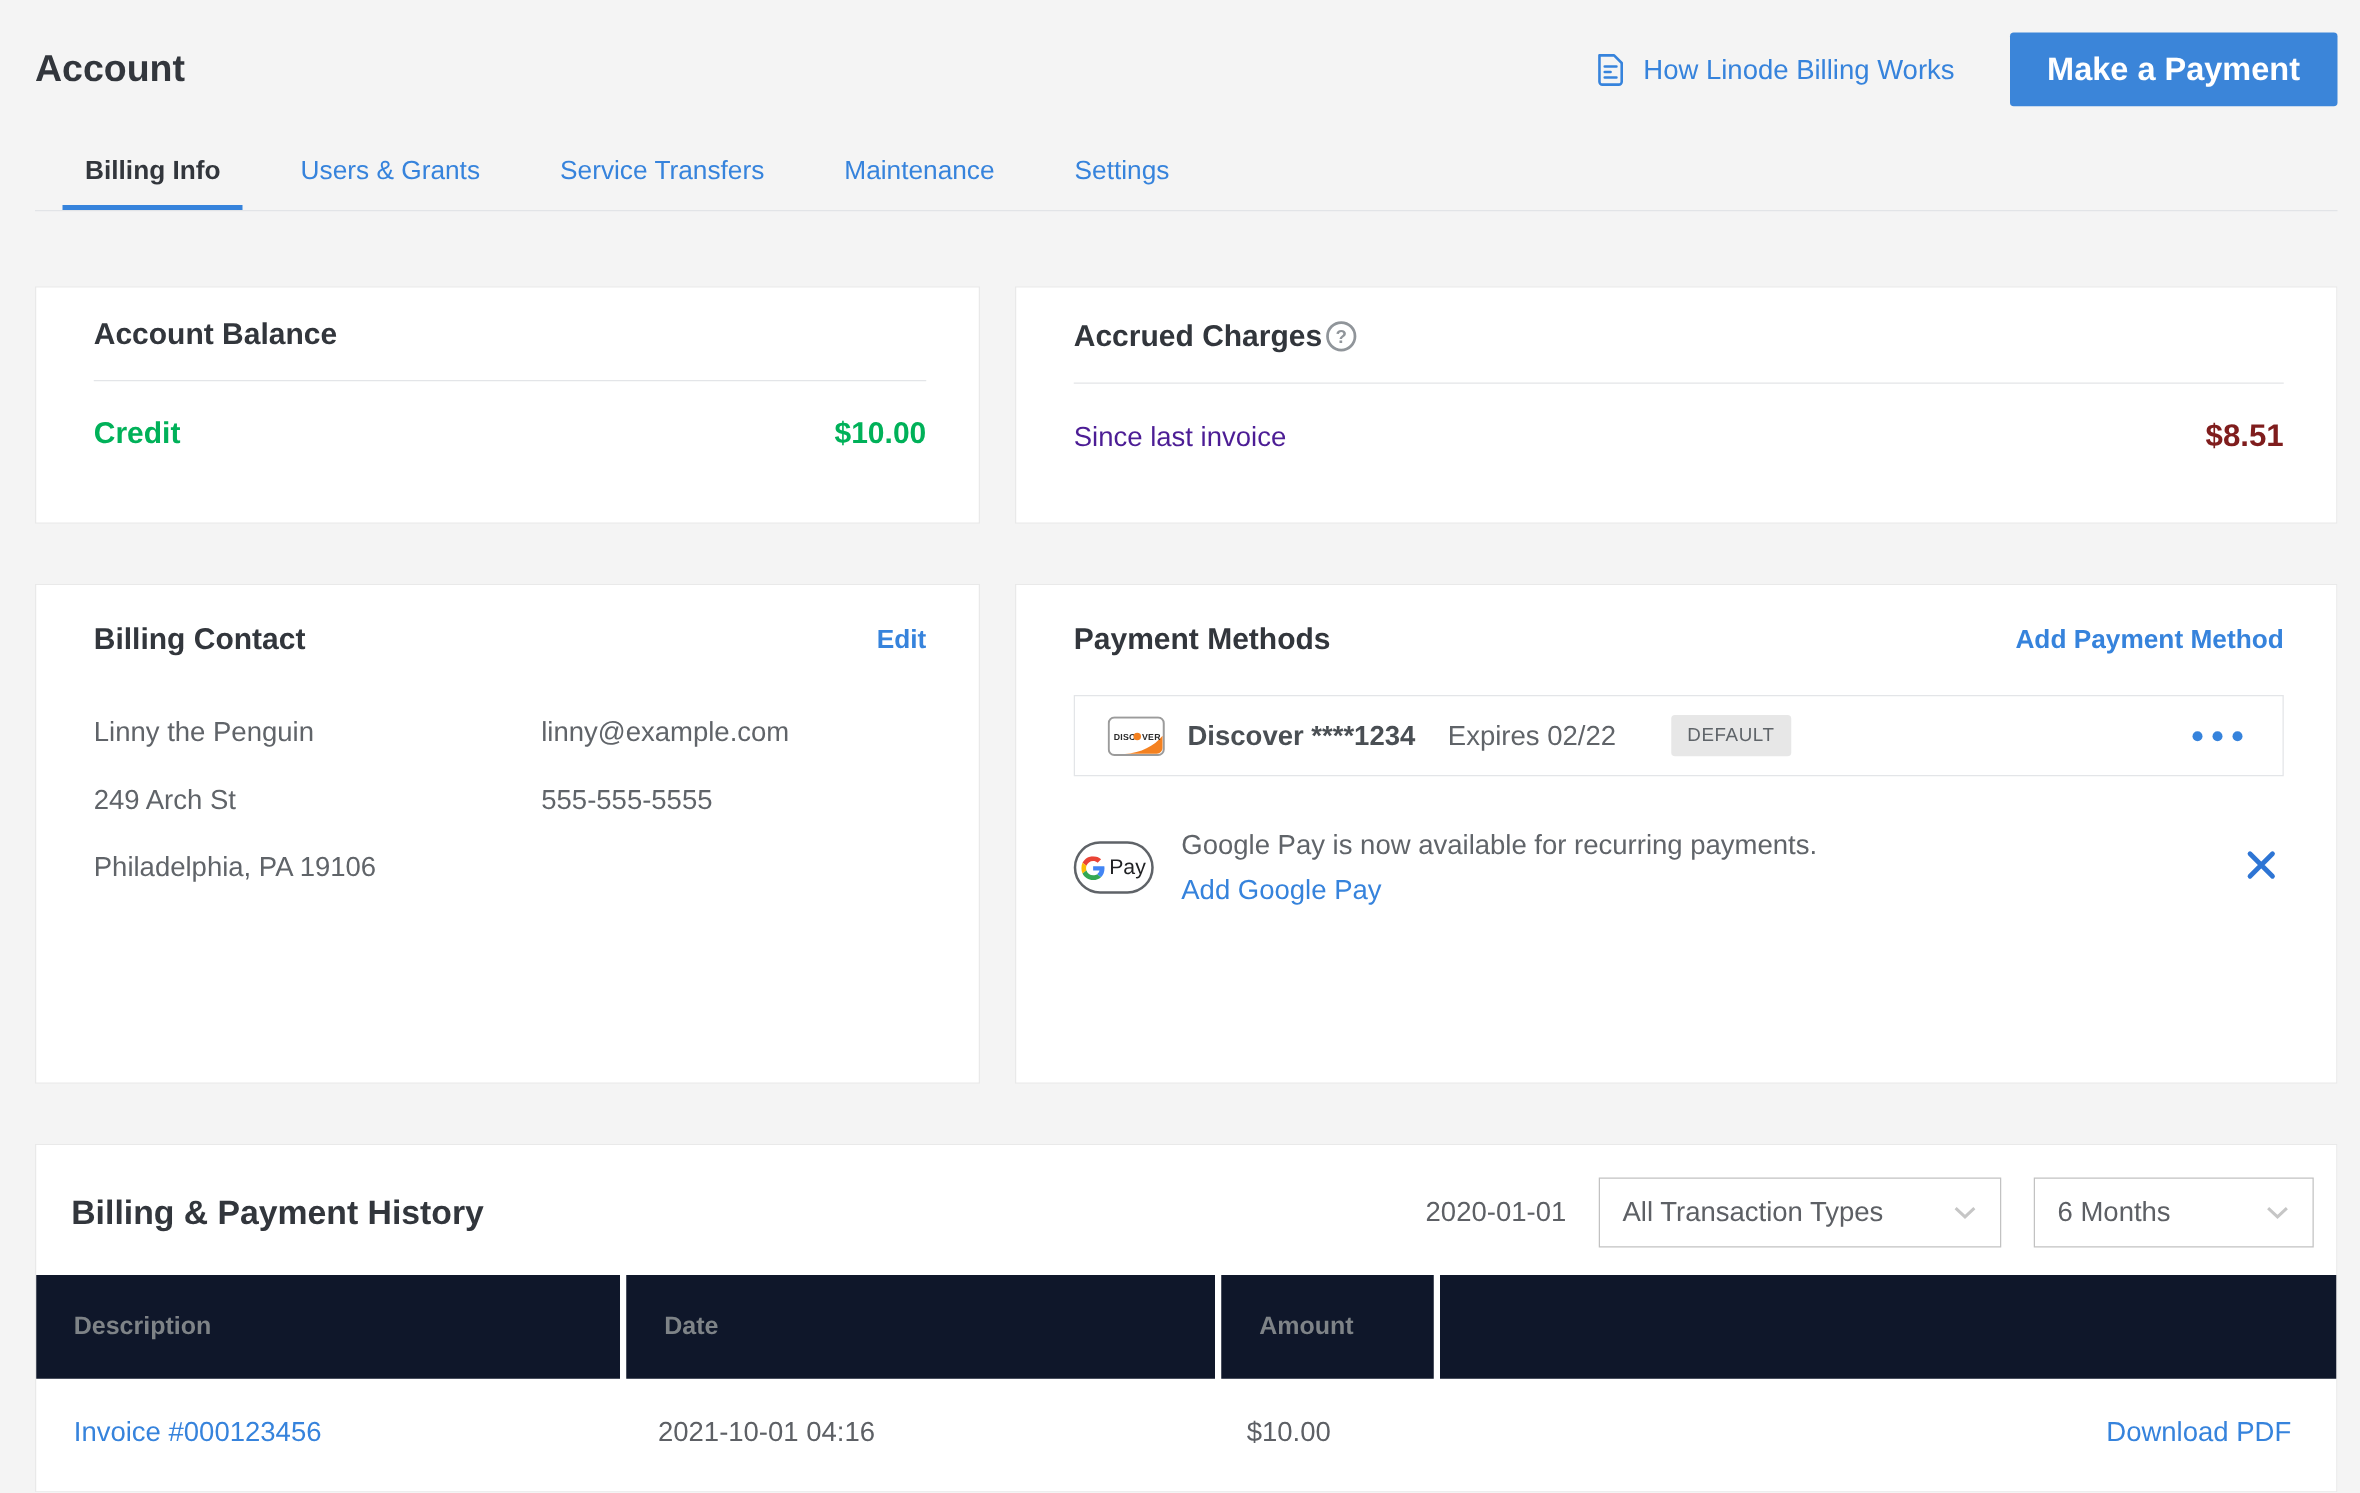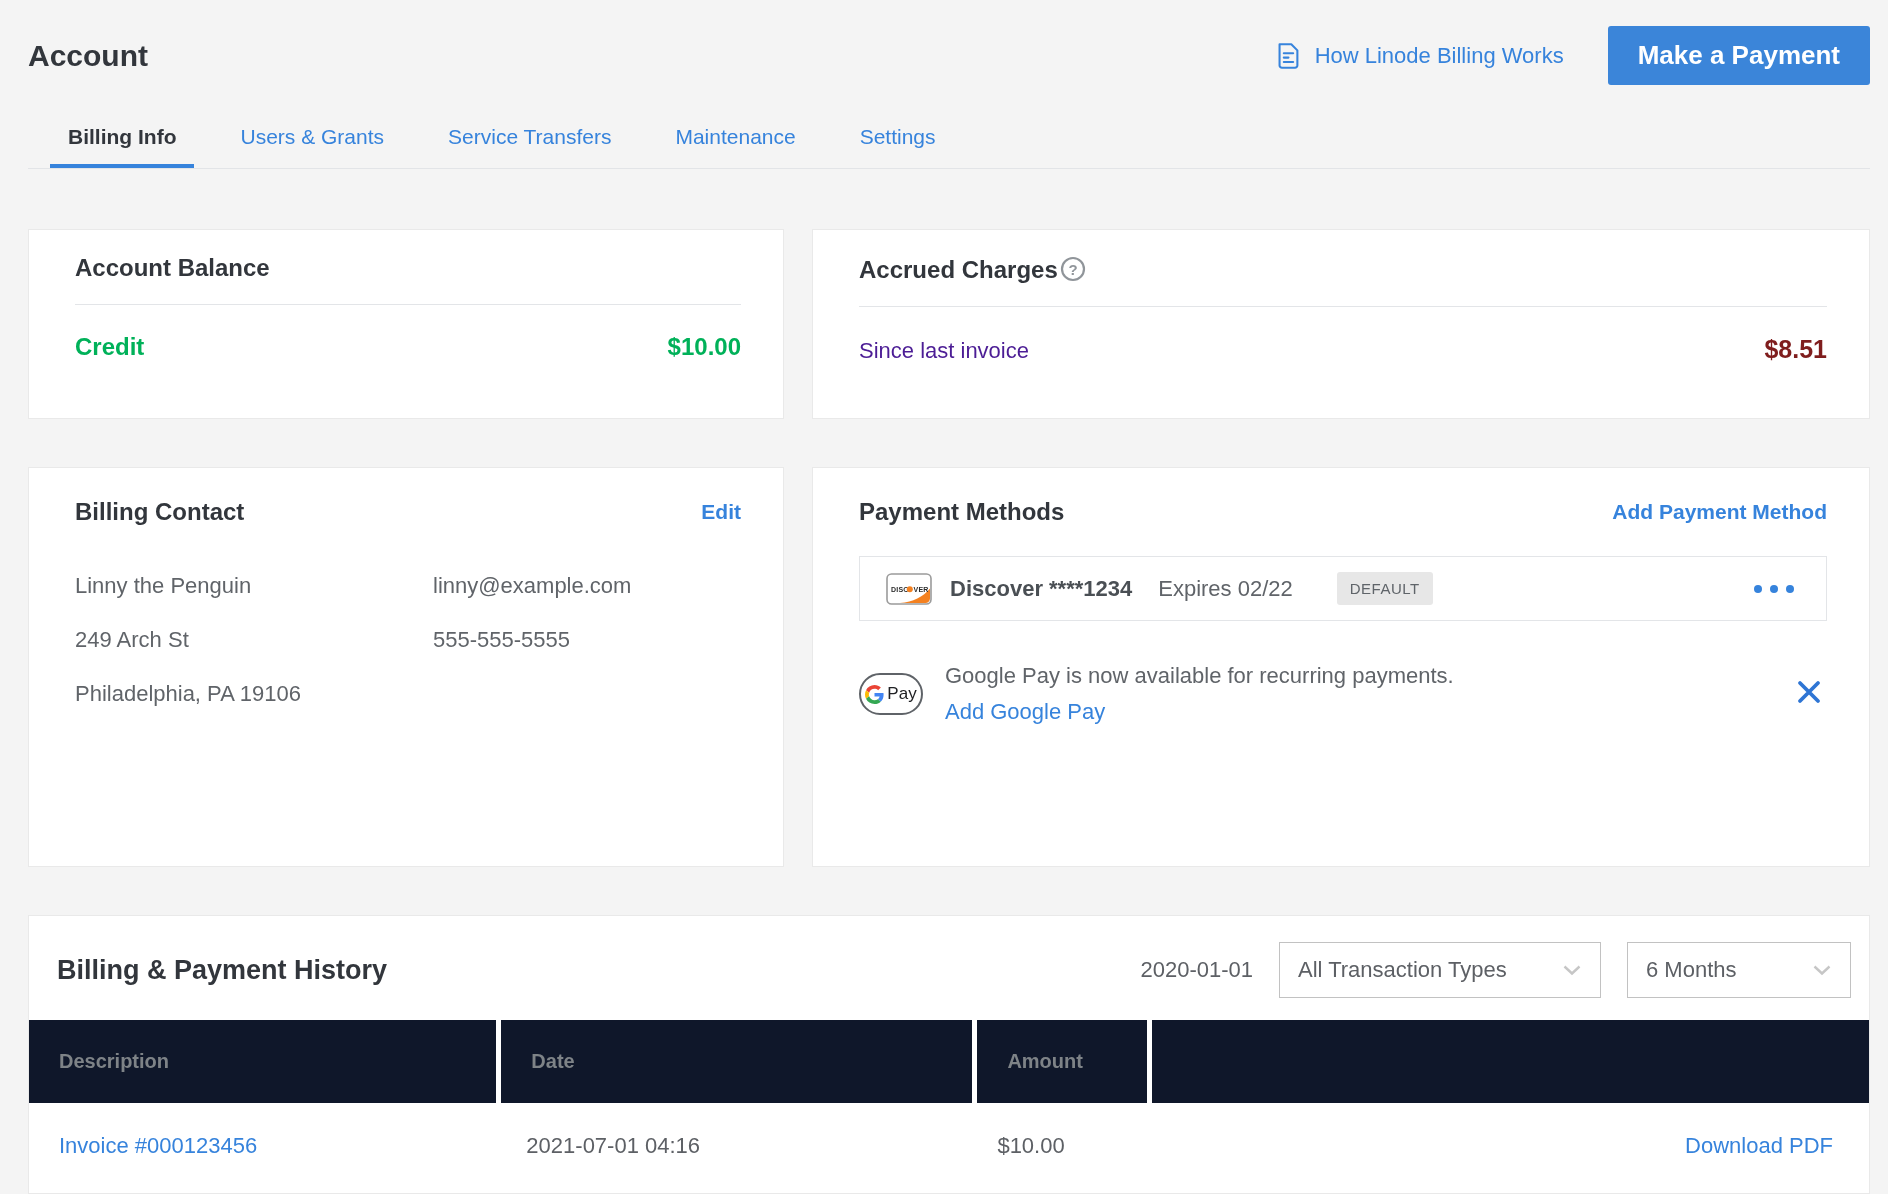--- a/index.html
+++ b/index.html
@@ -252,21 +252,21 @@
       <div class="th w-desc">Description</div>
       <div class="th w-date">Date</div>
       <div class="th w-amt">Amount</div>
       <div class="th w-rest"></div>
     </div>
 
     <div class="tr">
       <div class="td w-desc">
         <span class="link">Invoice #000123456</span>
       </div>
-      <div class="td w-date">2021-07-01 04:16</div>
+      <div class="td w-date">2021-10-01 04:16</div>
       <div class="td w-amt">$10.00</div>
       <div class="td w-rest td-action">
         <span class="link">Download PDF</span>
       </div>
     </div>
   </div>
 
 </div>
 
 </body></html>

